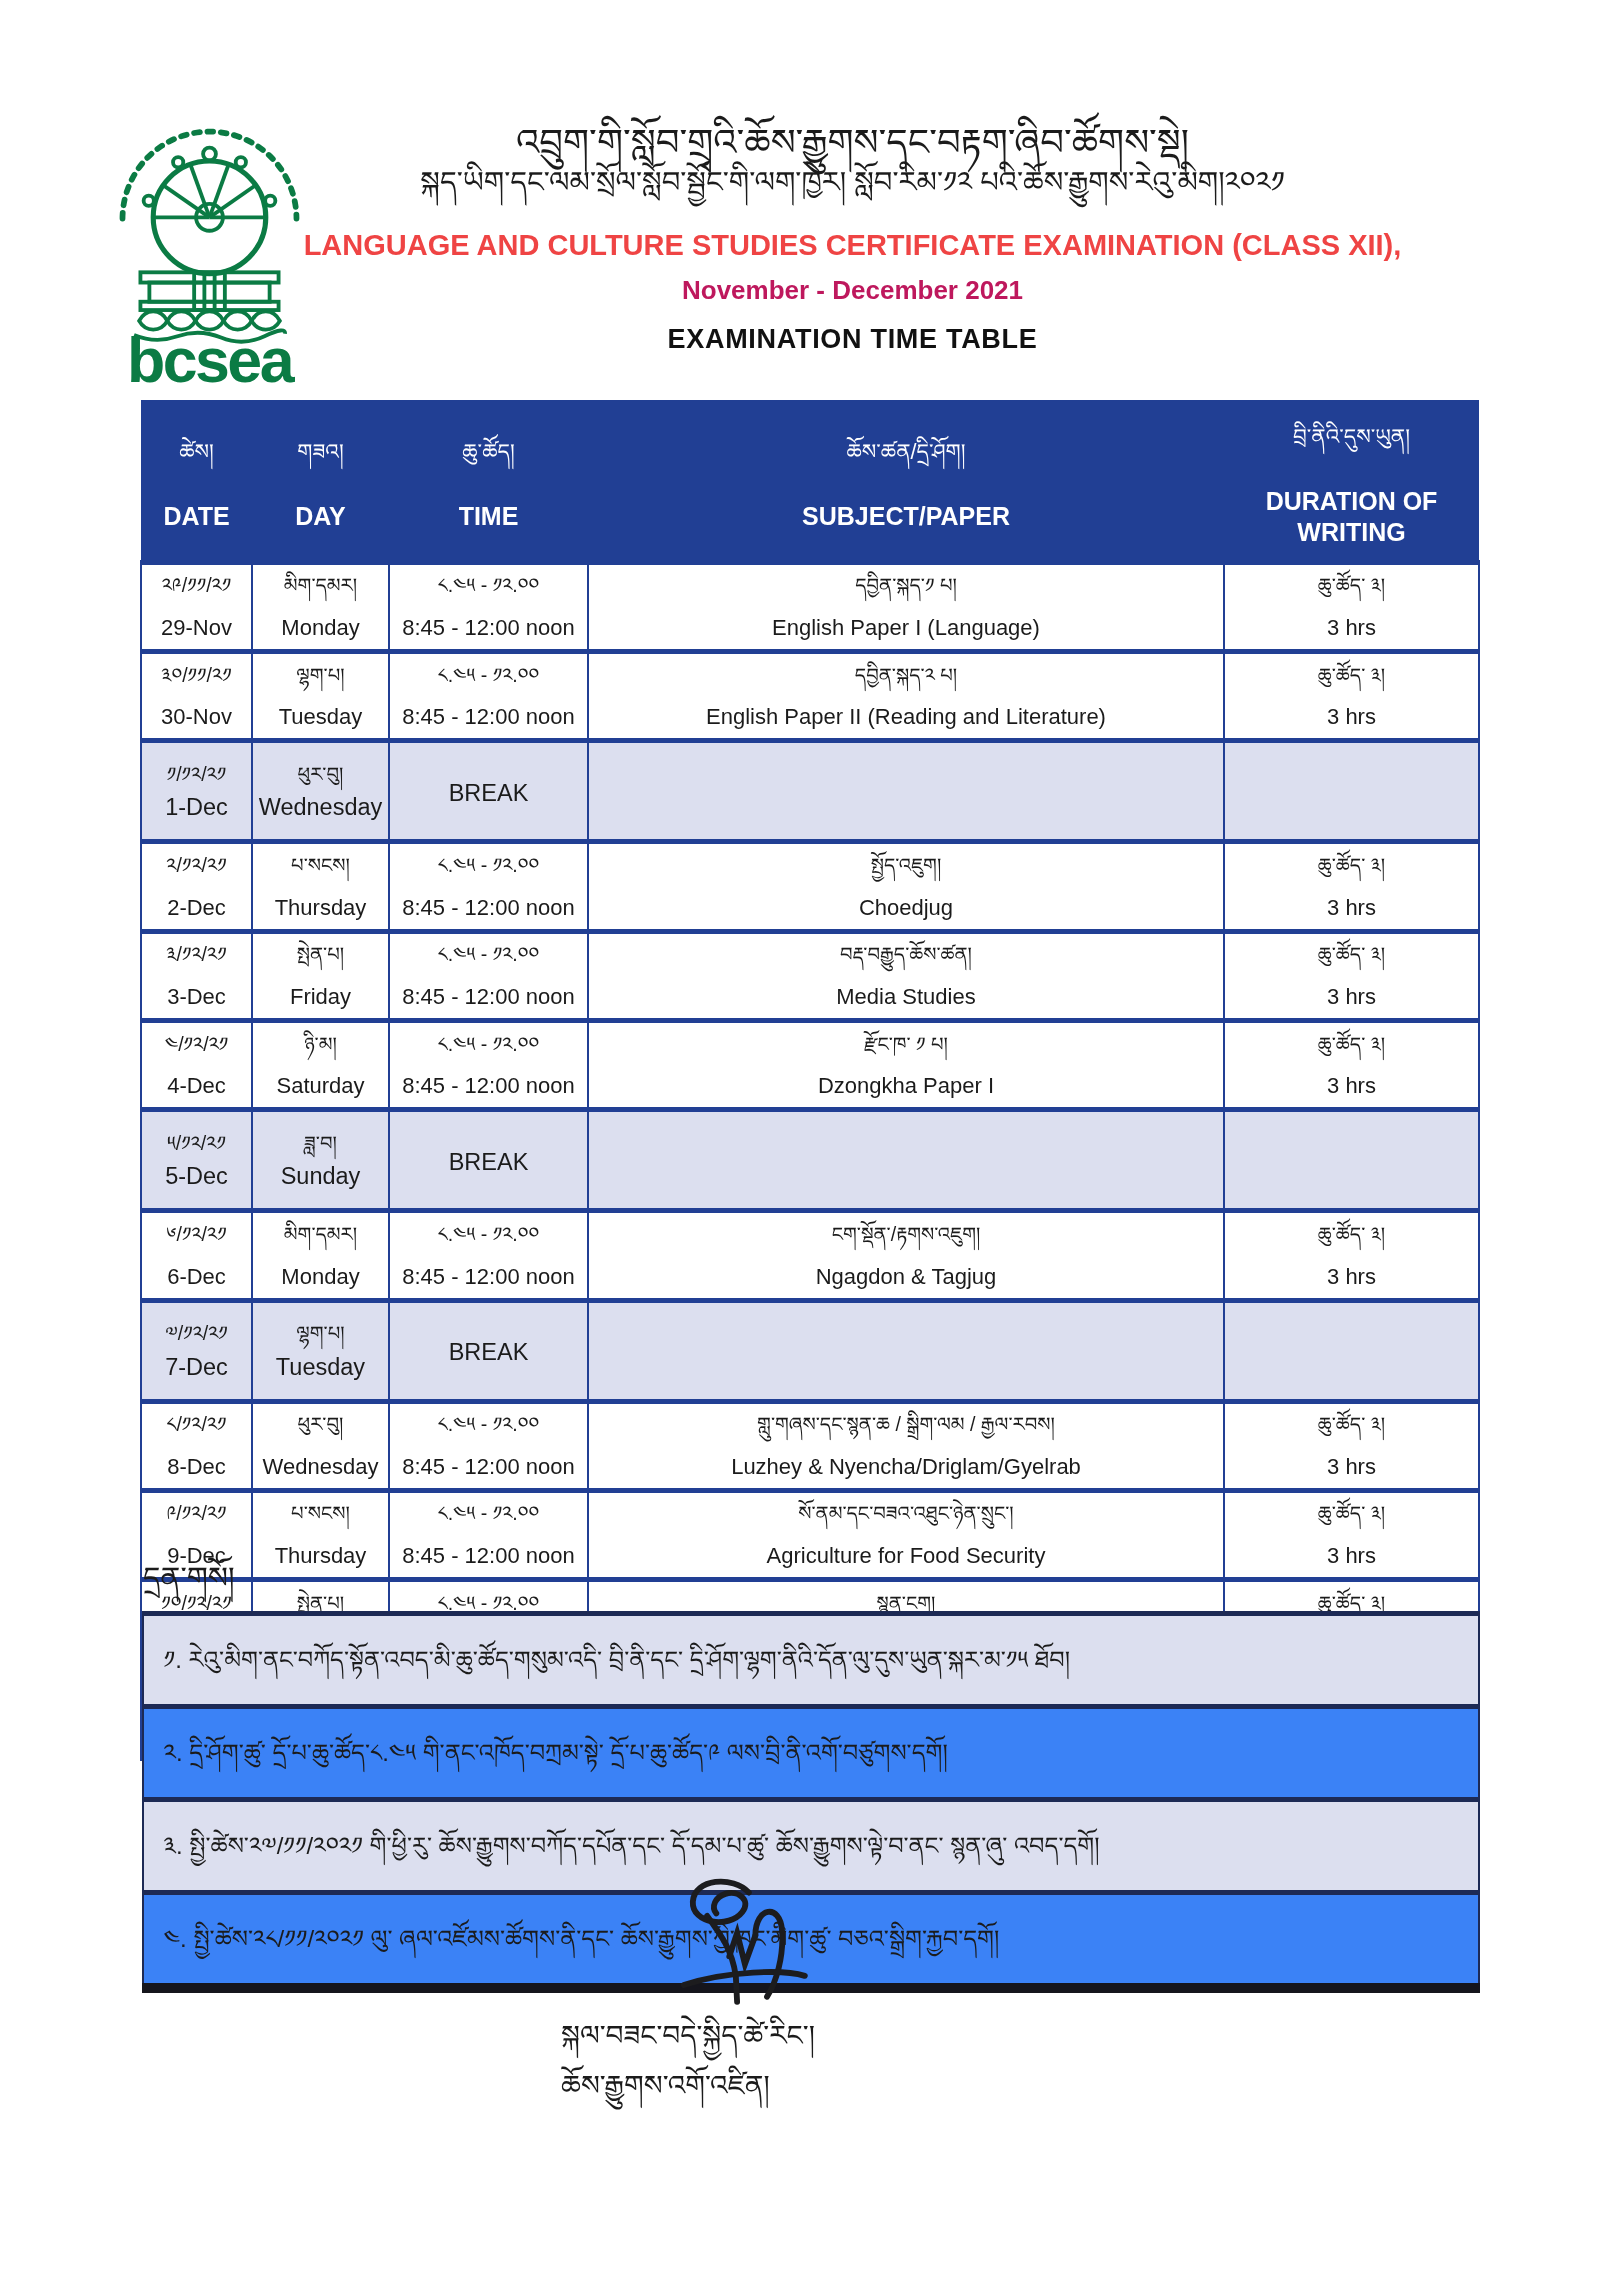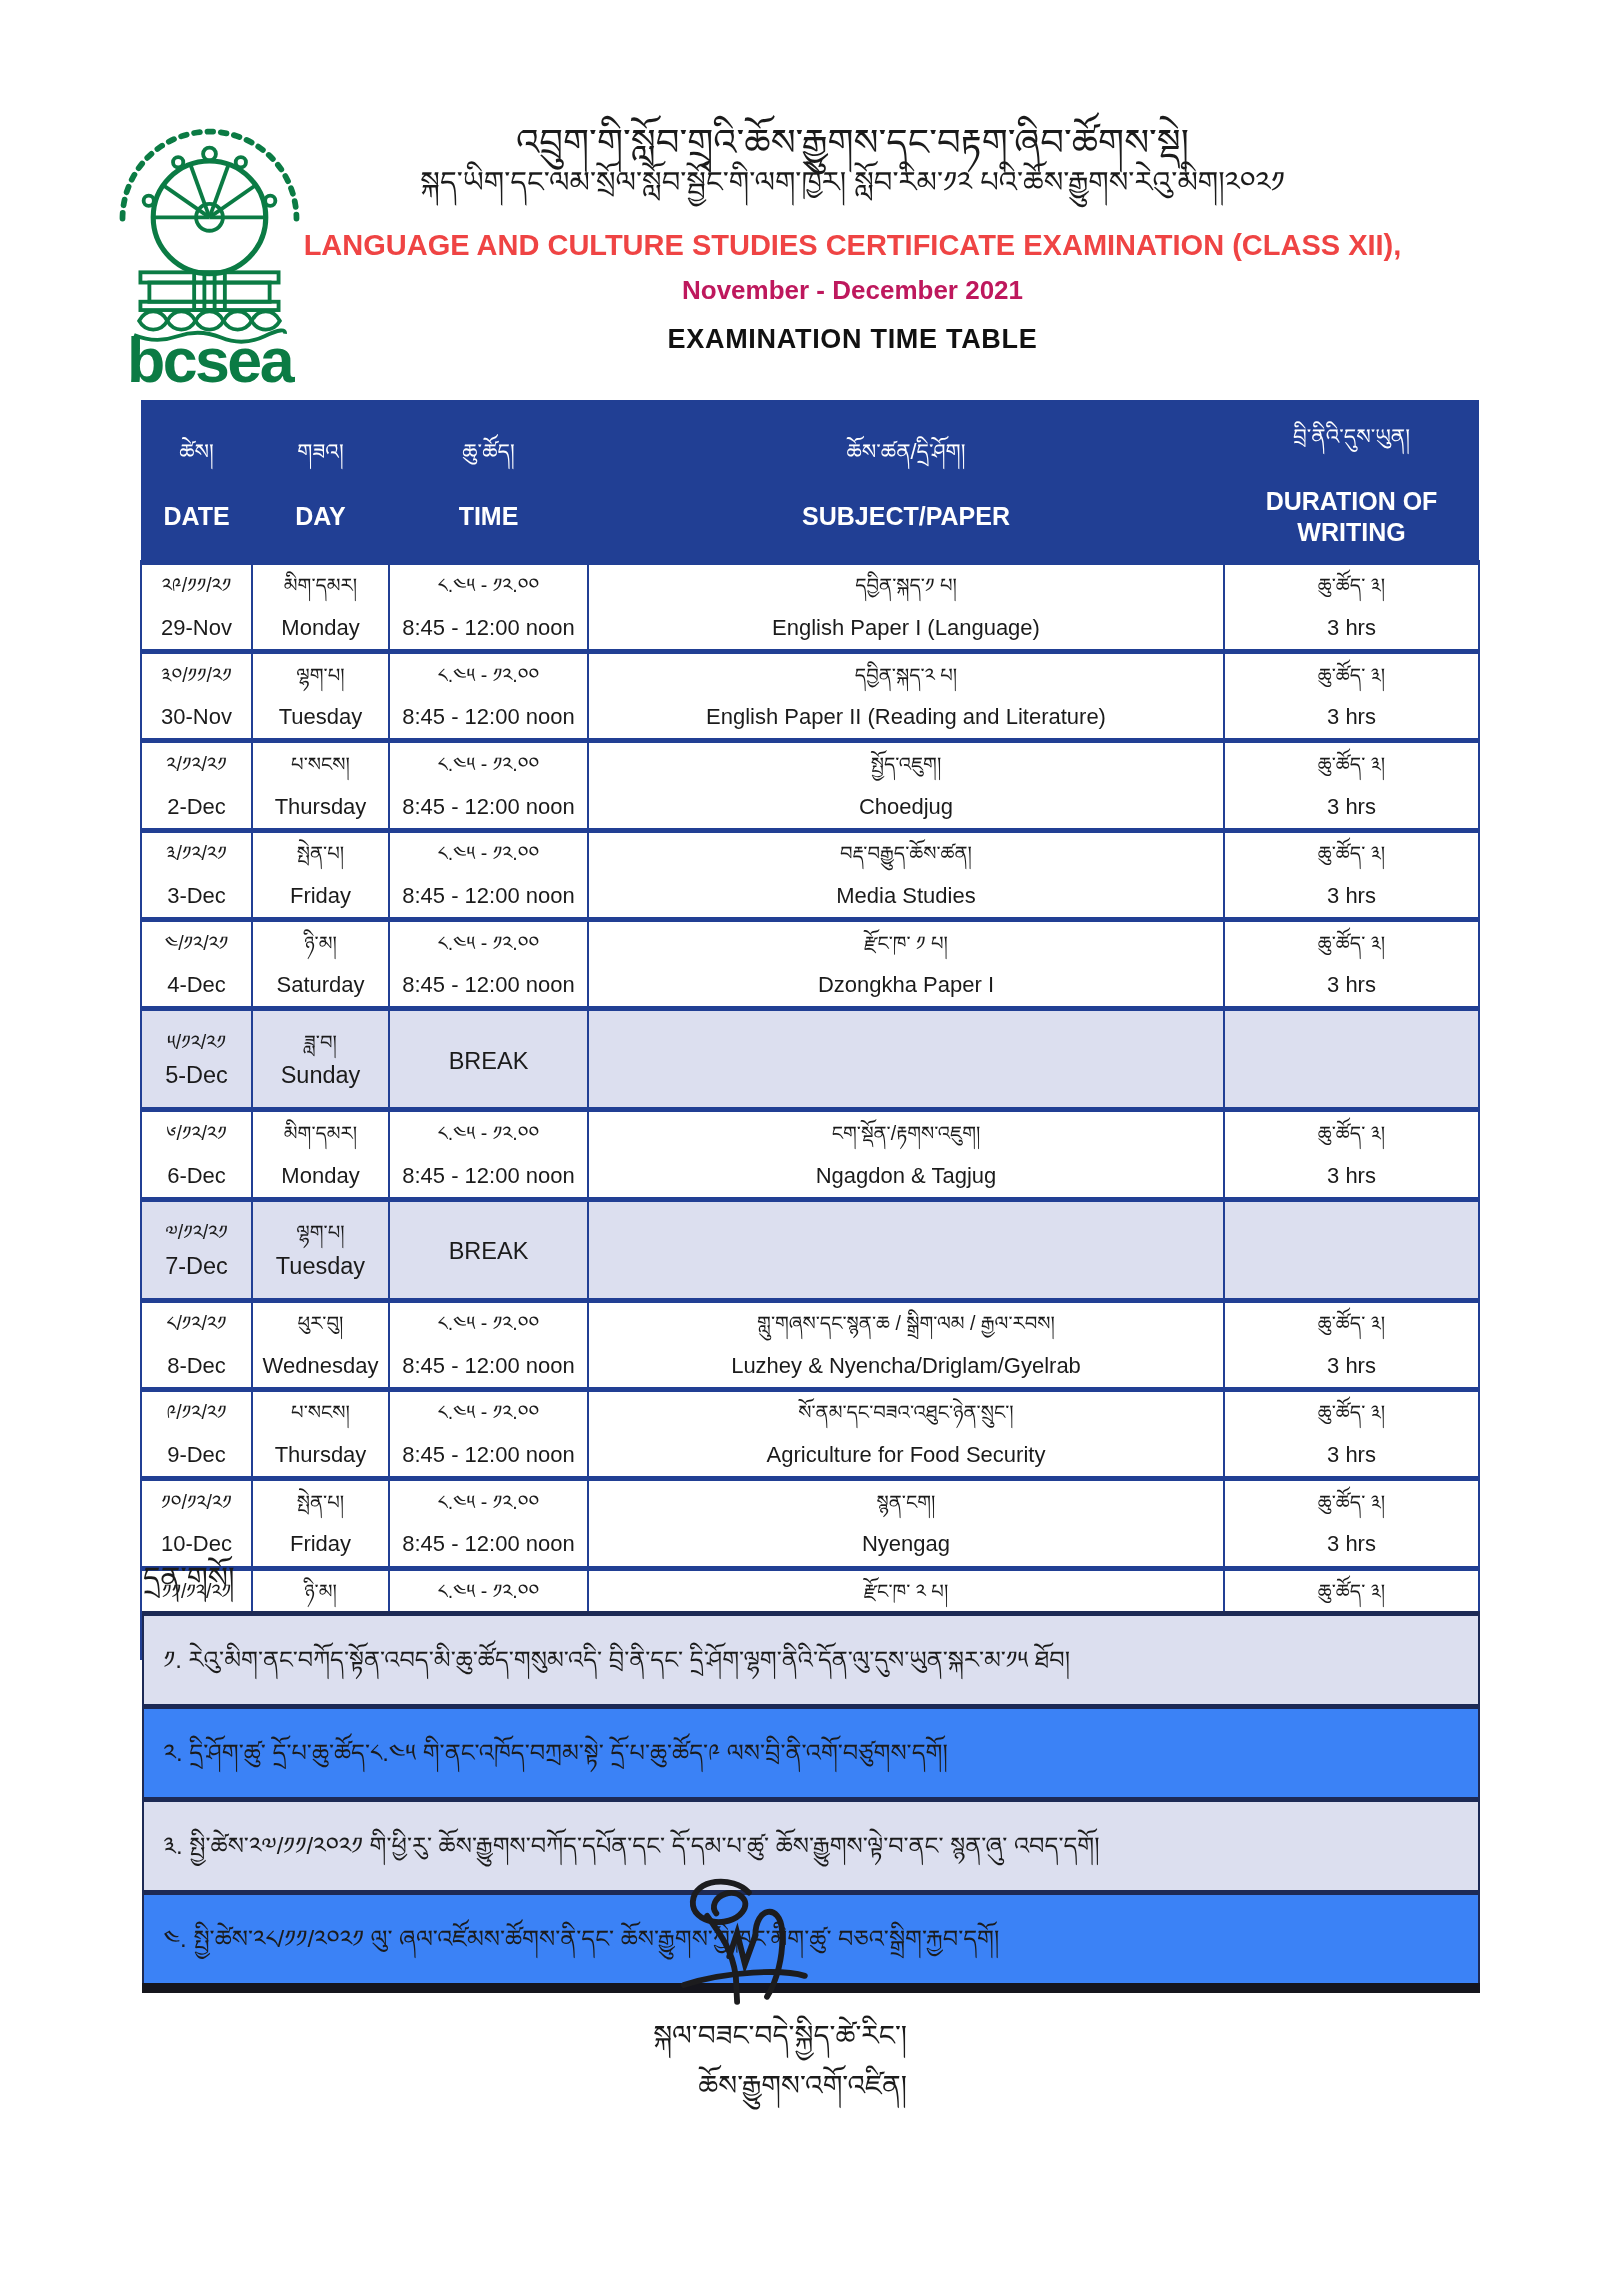--- a/index.html
+++ b/index.html
@@ -45,21 +45,21 @@
     border-collapse:collapse;table-layout:fixed;
   }
   table.notes td{
     border:2.6px solid #1d2a55;border-top-width:5.2px;border-bottom-width:5.2px;
     height:70px;vertical-align:middle;text-align:left;
     padding:9px 19.6px;font-size:24px;line-height:1.35;background:#3b82f6;
   }
   table.notes tr.shaded td{background:#DCDFEF;}
   table.notes tr:last-child td{border-bottom:10.4px solid #15151c;}
   
-  .sig-block{position:absolute;left:561px;top:1873px;width:346px;text-align:right;}
+  .sig-block{position:absolute;left:561px;top:1873px;width:346px;text-align:left;}
   .sig-block svg{display:block;margin:0 auto;}
   .sig-name{font-size:28px;margin-top:6.5px;line-height:1.3;}
   .sig-title{font-size:28px;margin-top:14.3px;line-height:1.3;}
 </style>
 </head>
 <body>
 
 <div class="logo">
   <svg width="215" height="307" viewBox="0 0 320 480">
     <g fill="none" stroke="#0B7B44" stroke-width="6">
@@ -176,20 +176,42 @@
     </td>
     <td>
       <div class="dz">དབྱིན་སྐད་༢ པ།</div>
       <div class="en">English Paper II (Reading and Literature)</div>
     </td>
     <td>
       <div class="dz">ཆུ་ཚོད་ ༣།</div>
       <div class="en">3 hrs</div>
     </td>
   </tr>
+      <tr class="break-row">
+    <td>
+      <div class="dz">༡/༡༢/༢༡</div>
+      <div class="en">1-Dec</div>
+    </td>
+    <td>
+      <div class="dz">ཕུར་བུ།</div>
+      <div class="en">Wednesday</div>
+    </td>
+    <td>
+      <div class="dz"></div>
+      <div class="en">BREAK</div>
+    </td>
+    <td>
+      <div class="dz"></div>
+      <div class="en"></div>
+    </td>
+    <td>
+      <div class="dz"></div>
+      <div class="en"></div>
+    </td>
+  </tr>
       <tr class="normal">
     <td>
       <div class="dz">༢/༡༢/༢༡</div>
       <div class="en">2-Dec</div>
     </td>
     <td>
       <div class="dz">པ་སངས།</div>
       <div class="en">Thursday</div>
     </td>
     <td>

